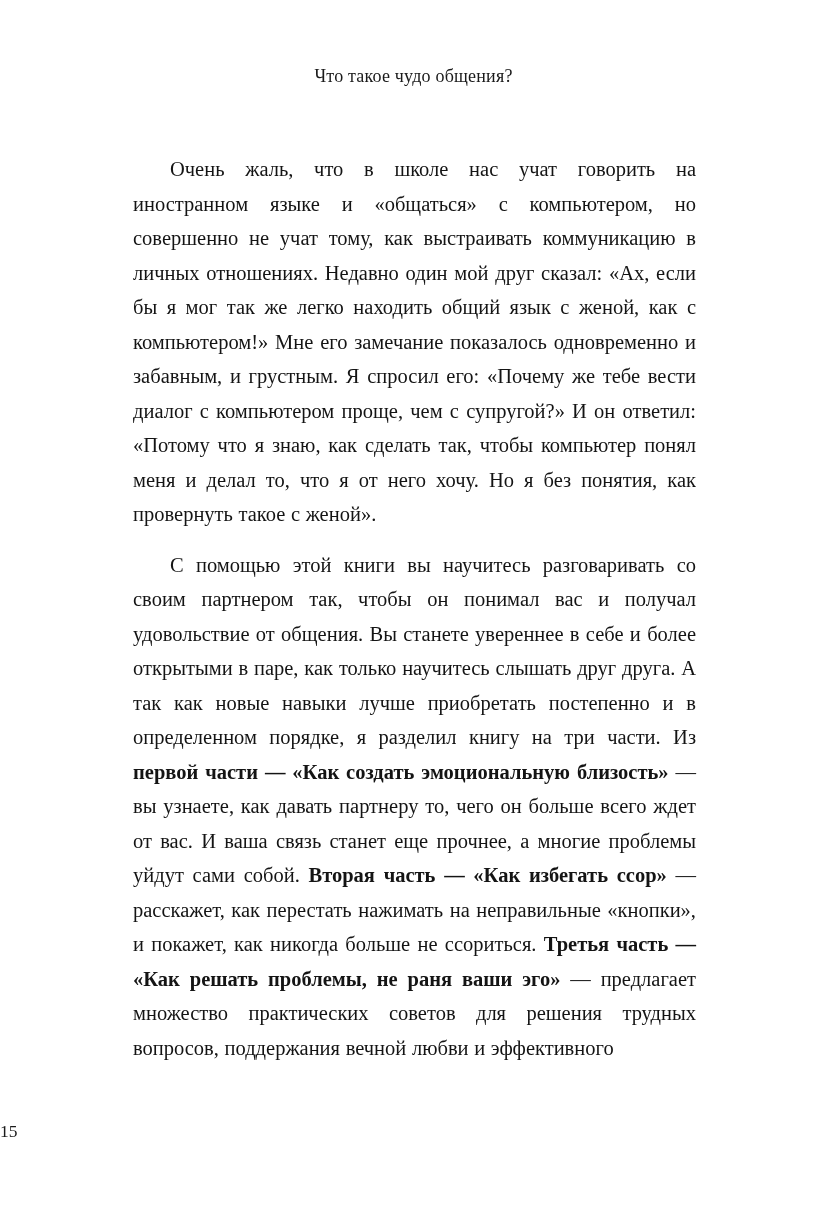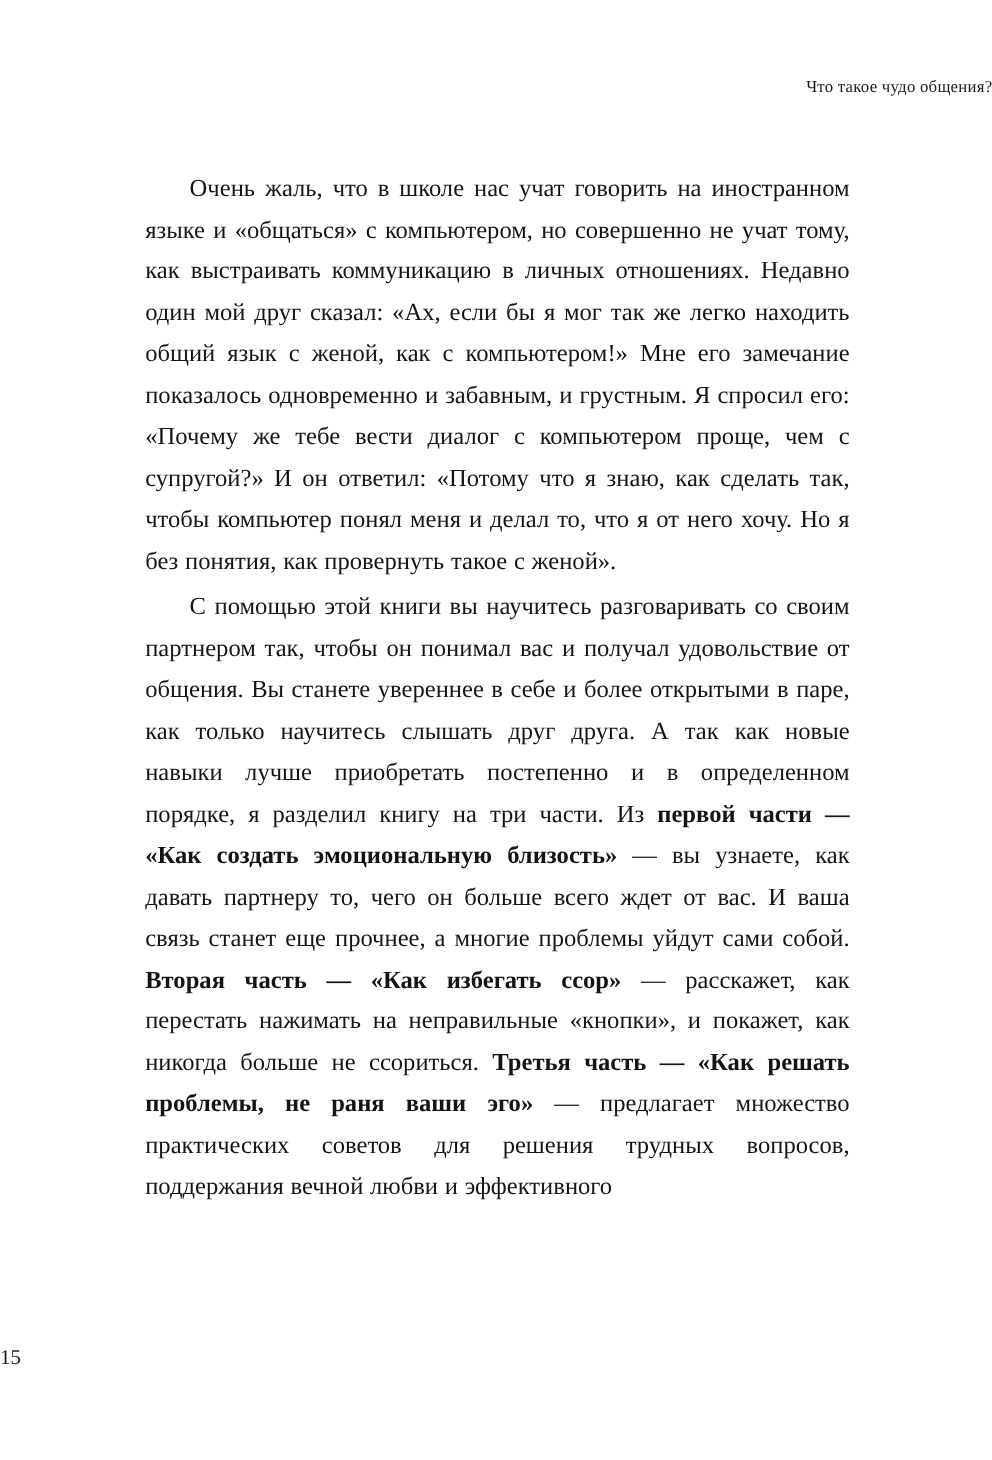--- a/index.html
+++ b/index.html
@@ -19,34 +19,34 @@
     width: 827px;
     height: 1217px;
     background: #ffffff;
     overflow: hidden;
   }
   .running-head {
     position: absolute;
     top: 66px;
     left: 0;
     width: 100%;
-    text-align: right;
-    font-size: 14px;
+    text-align: center;
+    font-size: 18px;
     line-height: 1.2;
     color: #1a1a1a;
     letter-spacing: 0.2px;
   }
   .text-block {
     position: absolute;
     top: 136px;
     left: 117px;
     width: 595px;
   }
   .para {
-    margin: 4px;
+    margin: 16px;
     font-size: 20.5px;
     line-height: 34.5px;
     text-align: justify;
     text-indent: 37px;
     word-spacing: 0.5px;
     hyphens: auto;
   }
   .bold {
     font-weight: 700;
   }

